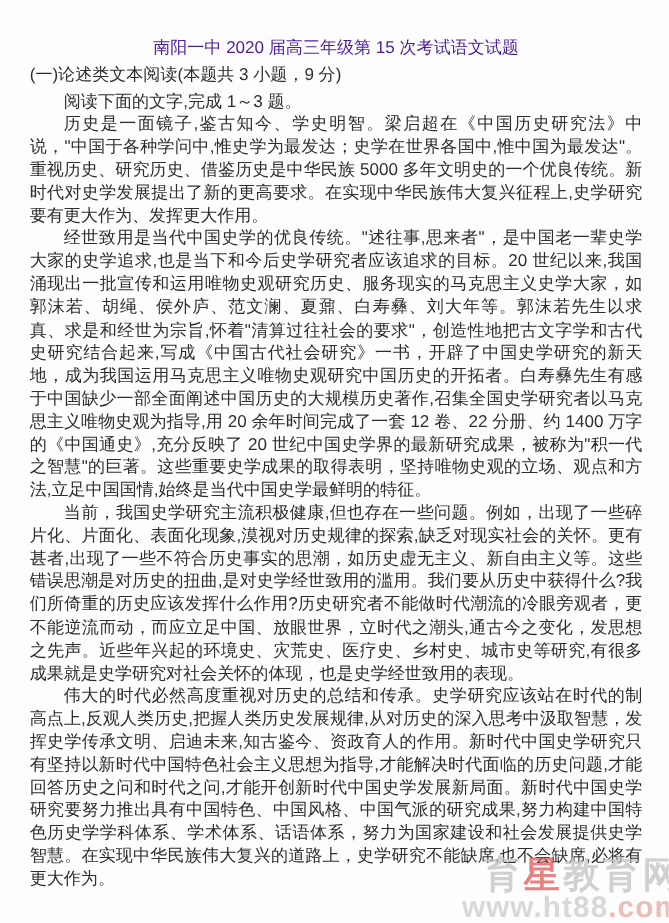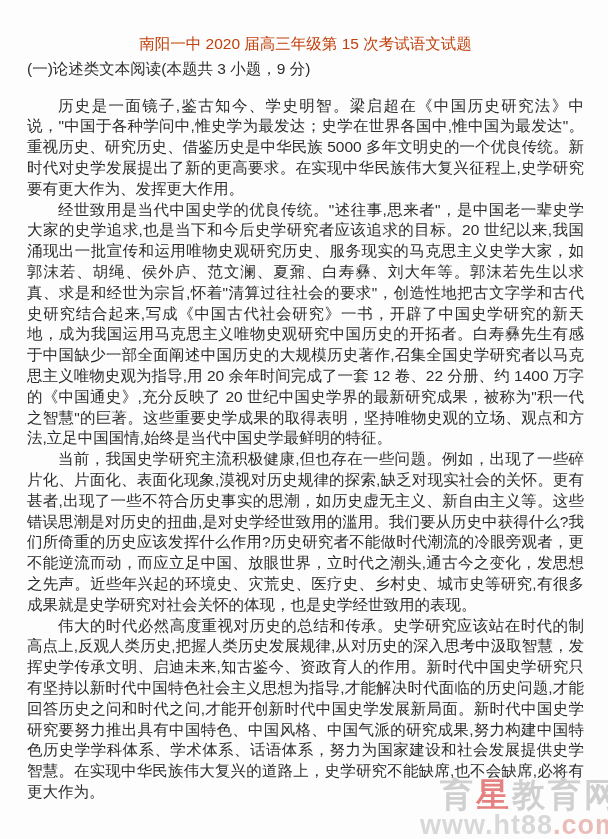--- a/index.html
+++ b/index.html
@@ -16,28 +16,28 @@
   }
   .content {
     padding: 34px 24px 0 27px;
     font-size: 15.5px;
     line-height: 20.8px;
   }
   .doc-title {
     text-align: center;
     font-size: 15.5px;
     font-weight: 400;
-    color: #c2410c;
+    color: #4c1d95;
     margin-bottom: 4px;
   }
   .section-heading {
     margin-bottom: 4px;
   }
   .sub-heading {
-    margin-bottom: 16px;
+    margin-bottom: 3px;
   }
   .instruction {
     text-indent: 2em;
   }
   .body-para {
     text-indent: 2em;
     text-align: justify;
   }
   .watermark {
     position: absolute;
@@ -72,20 +72,21 @@
 <body>
 
 <div class="page">
   <div class="content">
 
     <div class="doc-title">南阳一中 2020 届高三年级第 15 次考试语文试题</div>
 
 
     <div class="sub-heading">(一)论述类文本阅读(本题共 3 小题，9 分)</div>
 
+    <div class="instruction">阅读下面的文字,完成 1～3 题。</div>
 
     <div class="body-para">历史是一面镜子,鉴古知今、学史明智。梁启超在《中国历史研究法》中说，"中国于各种学问中,惟史学为最发达；史学在世界各国中,惟中国为最发达"。重视历史、研究历史、借鉴历史是中华民族 5000 多年文明史的一个优良传统。新时代对史学发展提出了新的更高要求。在实现中华民族伟大复兴征程上,史学研究要有更大作为、发挥更大作用。</div>
 
 
     <div class="body-para">经世致用是当代中国史学的优良传统。"述往事,思来者"，是中国老一辈史学大家的史学追求,也是当下和今后史学研究者应该追求的目标。20 世纪以来,我国涌现出一批宣传和运用唯物史观研究历史、服务现实的马克思主义史学大家，如郭沫若、胡绳、侯外庐、范文澜、夏鼐、白寿彝、刘大年等。郭沫若先生以求真、求是和经世为宗旨,怀着"清算过往社会的要求"，创造性地把古文字学和古代史研究结合起来,写成《中国古代社会研究》一书，开辟了中国史学研究的新天地，成为我国运用马克思主义唯物史观研究中国历史的开拓者。白寿彝先生有感于中国缺少一部全面阐述中国历史的大规模历史著作,召集全国史学研究者以马克思主义唯物史观为指导,用 20 余年时间完成了一套 12 卷、22 分册、约 1400 万字的《中国通史》,充分反映了 20 世纪中国史学界的最新研究成果，被称为"积一代之智慧"的巨著。这些重要史学成果的取得表明，坚持唯物史观的立场、观点和方法,立足中国国情,始终是当代中国史学最鲜明的特征。</div>
 
     <div class="body-para">当前，我国史学研究主流积极健康,但也存在一些问题。例如，出现了一些碎片化、片面化、表面化现象,漠视对历史规律的探索,缺乏对现实社会的关怀。更有甚者,出现了一些不符合历史事实的思潮，如历史虚无主义、新自由主义等。这些错误思潮是对历史的扭曲,是对史学经世致用的滥用。我们要从历史中获得什么?我们所倚重的历史应该发挥什么作用?历史研究者不能做时代潮流的冷眼旁观者，更不能逆流而动，而应立足中国、放眼世界，立时代之潮头,通古今之变化，发思想之先声。近些年兴起的环境史、灾荒史、医疗史、乡村史、城市史等研究,有很多成果就是史学研究对社会关怀的体现，也是史学经世致用的表现。</div>
 
     <div class="body-para">伟大的时代必然高度重视对历史的总结和传承。史学研究应该站在时代的制高点上,反观人类历史,把握人类历史发展规律,从对历史的深入思考中汲取智慧，发挥史学传承文明、启迪未来,知古鉴今、资政育人的作用。新时代中国史学研究只有坚持以新时代中国特色社会主义思想为指导,才能解决时代面临的历史问题,才能回答历史之问和时代之问,才能开创新时代中国史学发展新局面。新时代中国史学研究要努力推出具有中国特色、中国风格、中国气派的研究成果,努力构建中国特色历史学学科体系、学术体系、话语体系，努力为国家建设和社会发展提供史学智慧。在实现中华民族伟大复兴的道路上，史学研究不能缺席,也不会缺席,必将有更大作为。</div>
 

